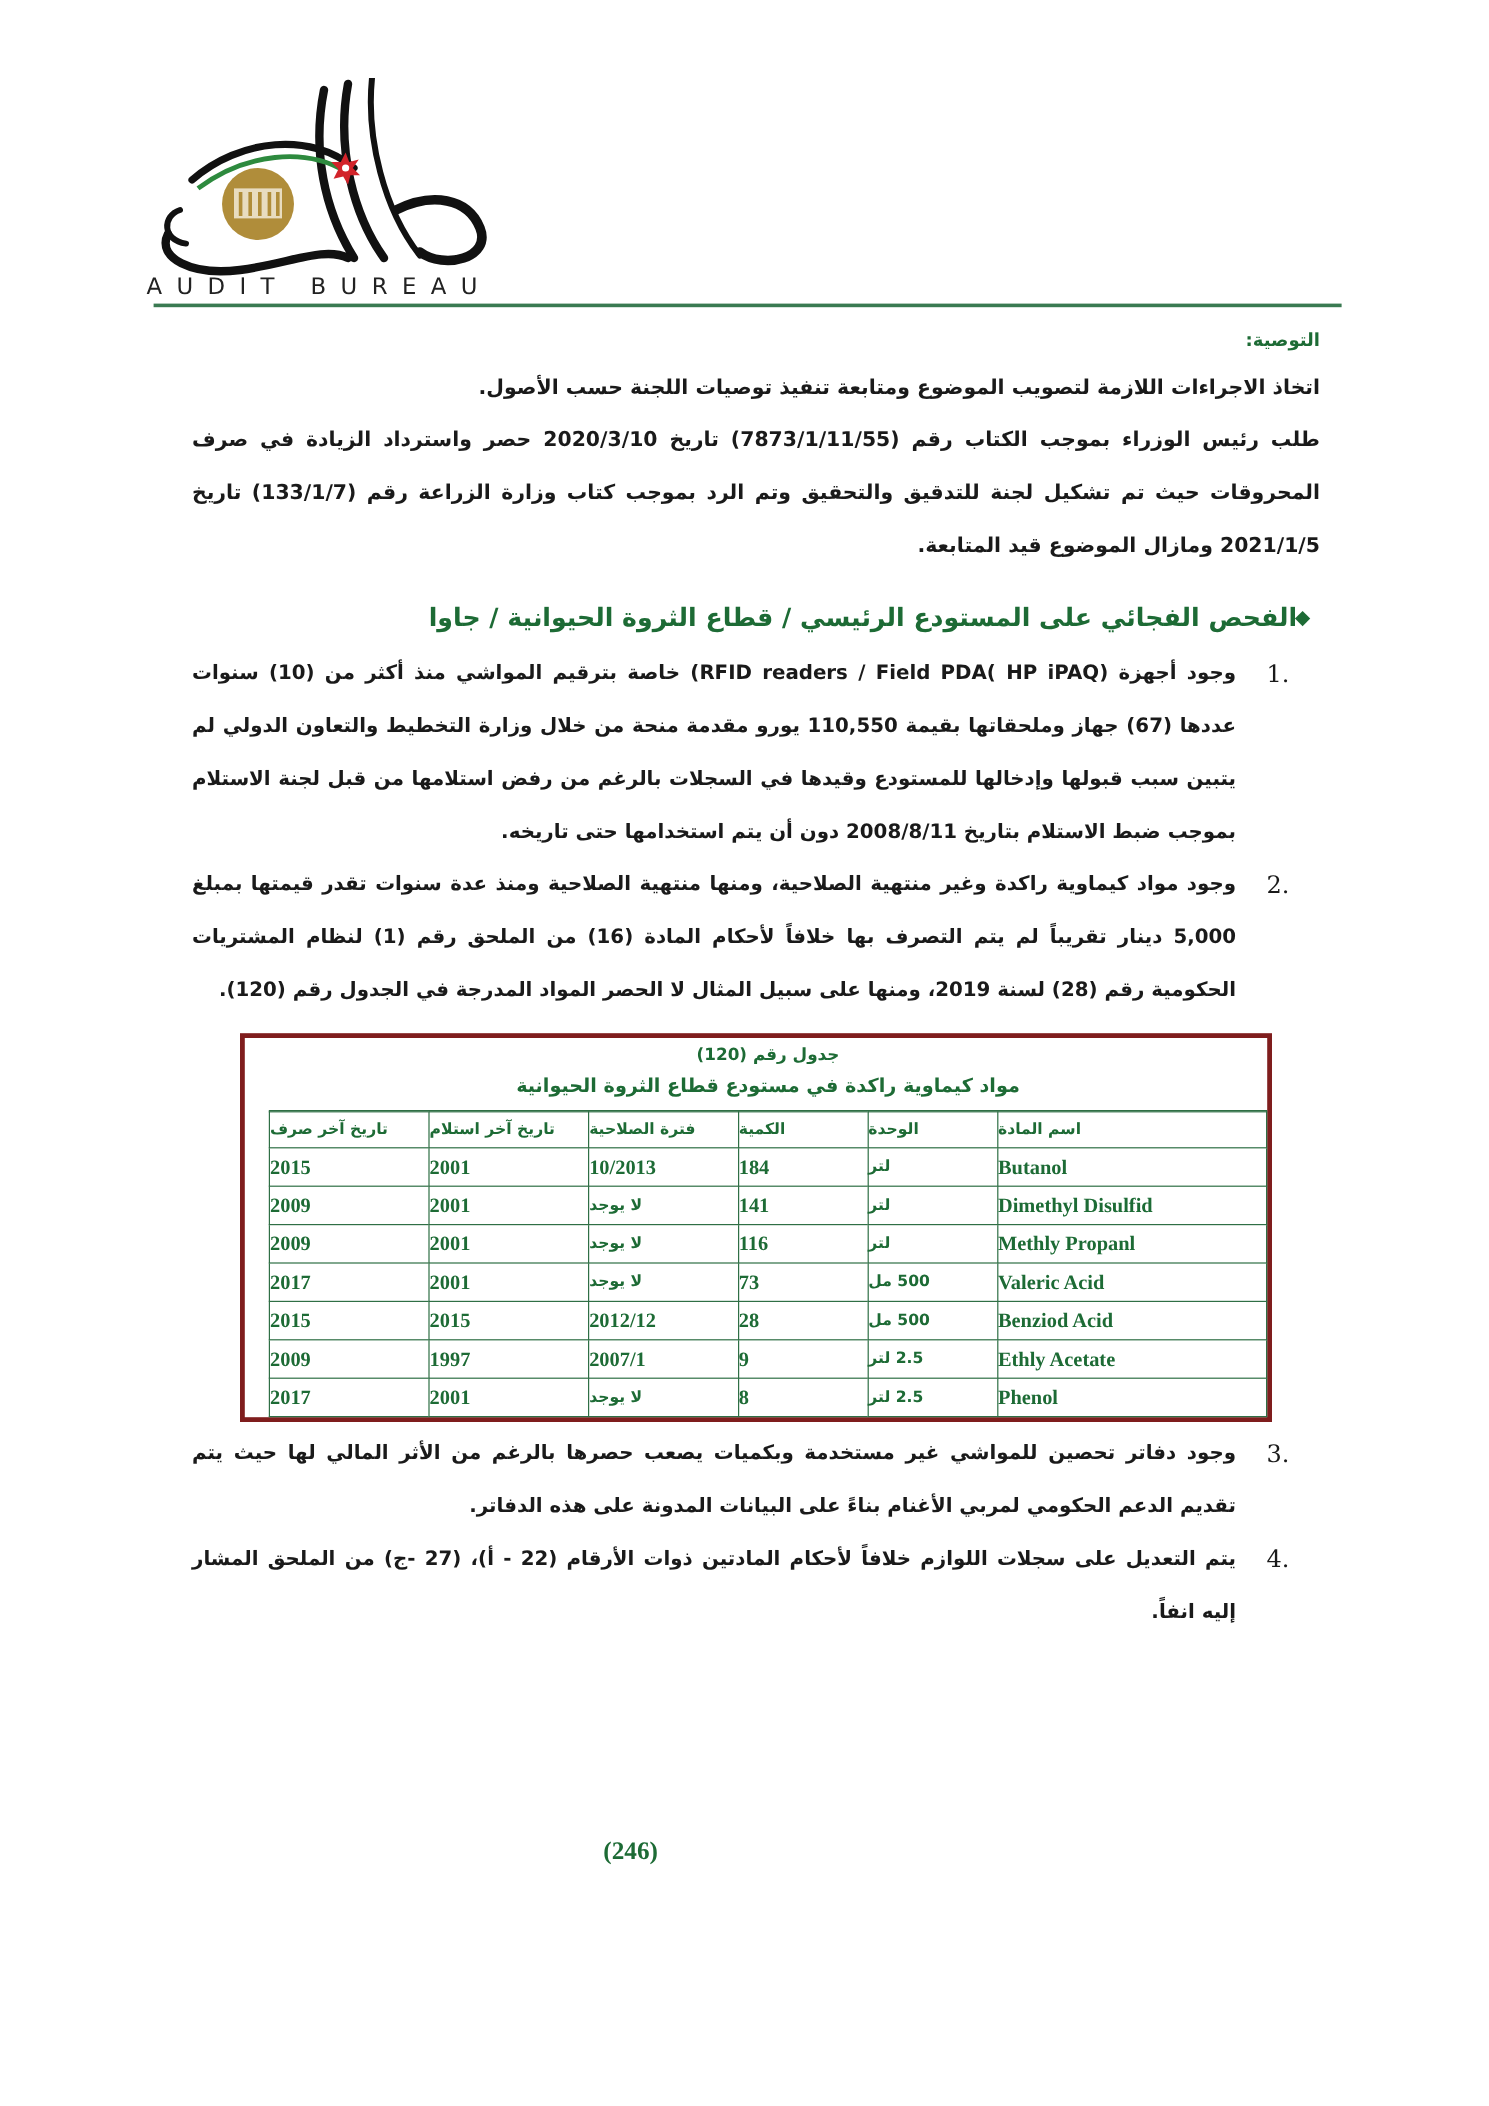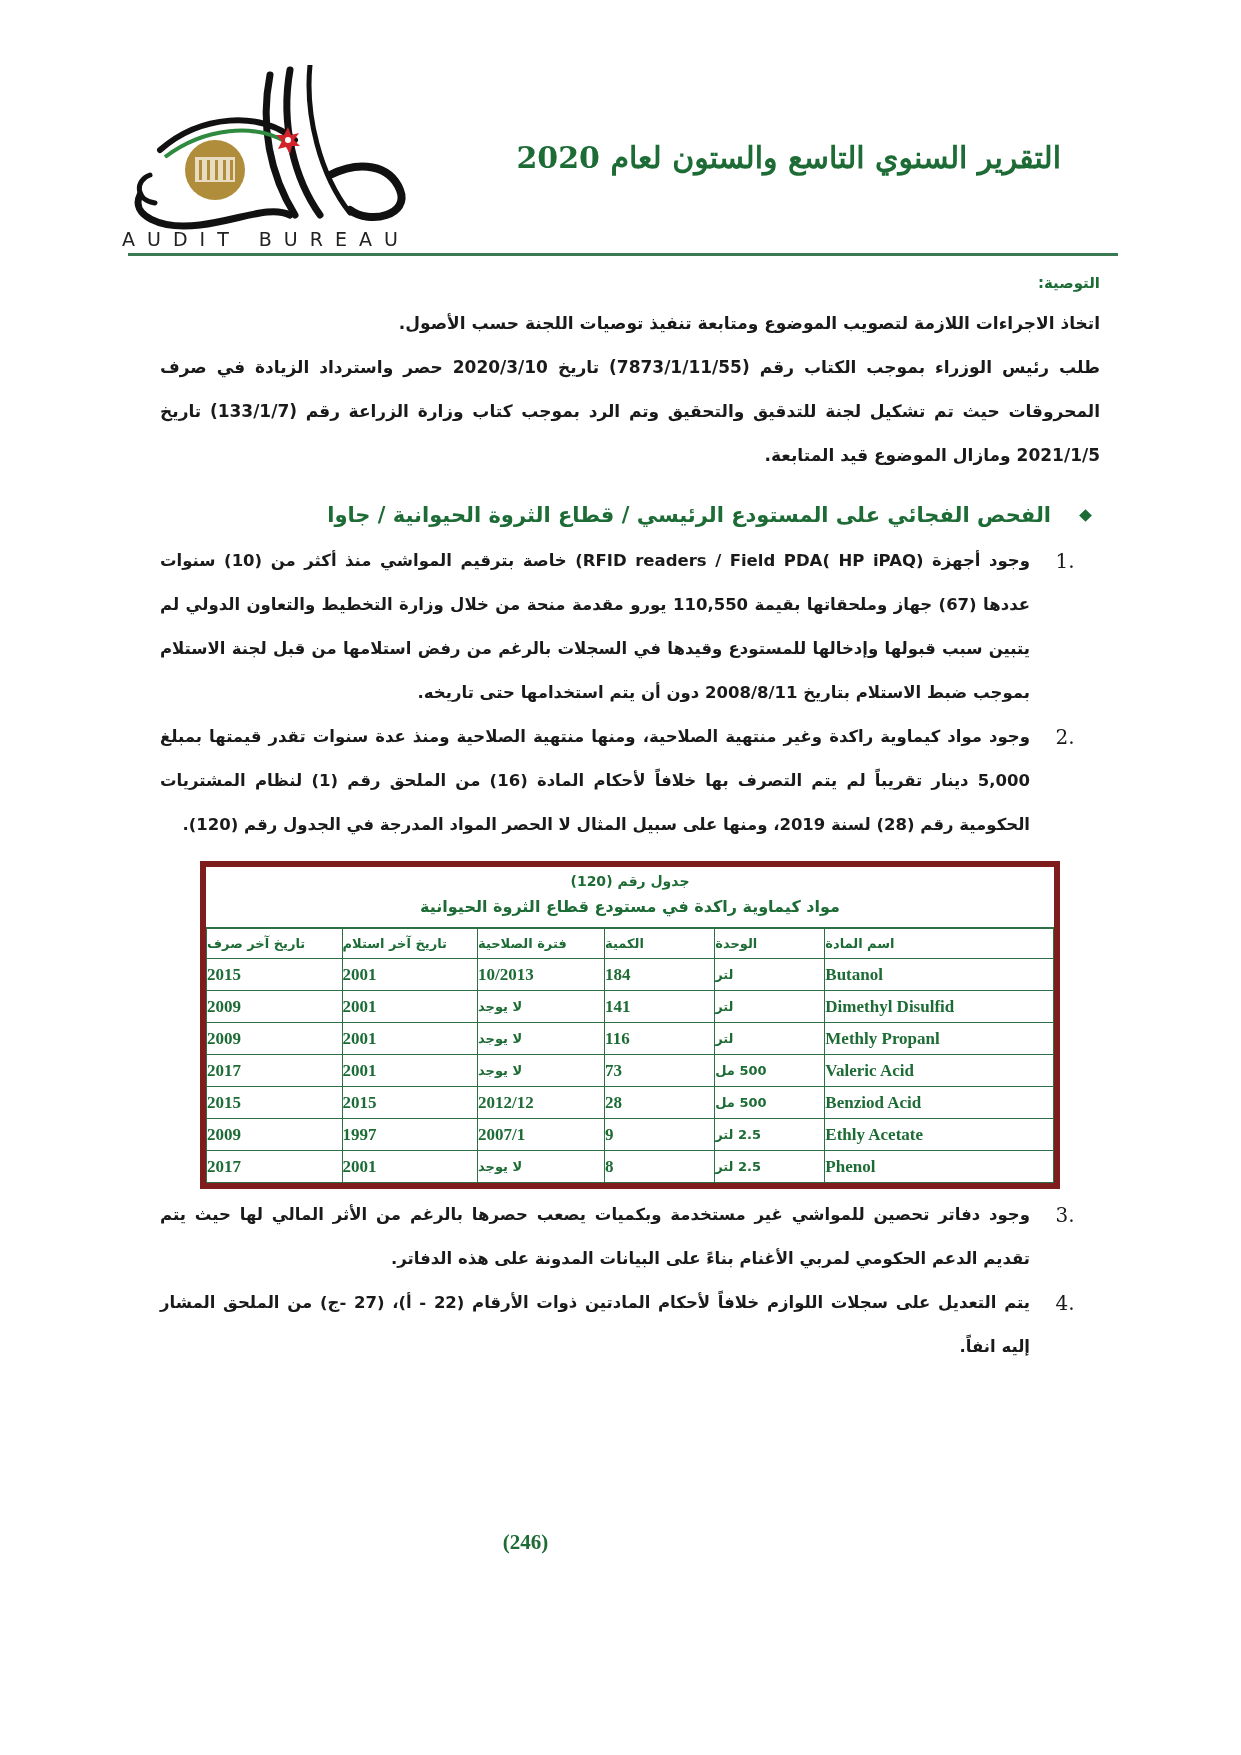--- a/index.html
+++ b/index.html
@@ -76,21 +76,20 @@
       font-weight: bold;
       font-size: 17px;
       line-height: 44px;
       margin: 0;
       text-align: justify;
       text-align-last: right;
     }
     .section-heading {
       display: flex;
       align-items: center;
-      gap: 30px;
       margin-top: 14px;
       margin-right: 10px;
       height: 48px;
     }
     .diamond {
       width: 9px;
       height: 9px;
       background: #1d6b35;
       transform: rotate(45deg);
       flex: none;
@@ -124,21 +123,22 @@
     .num-item .txt {
       flex: 1;
       font-weight: bold;
       font-size: 16.5px;
       line-height: 44px;
       text-align: justify;
       text-align-last: right;
     }
     .table-wrap {
       margin: 14px 40px 0 40px;
-      border: 6px solid #7f1d1d;
+      border: 4px solid #7f1d1d;
+      padding-left: 20px;
     }
     table.chem {
       width: 100%;
       border-collapse: collapse;
       direction: rtl;
     }
     table.chem th, table.chem td {
       border: 1px solid #2f6f45;
       text-align: left;
       color: #1d6b35;
@@ -212,21 +212,20 @@
       <rect x="87" y="95" width="3" height="20"></rect>
       <rect x="95" y="95" width="3" height="20"></rect>
       <rect x="103" y="95" width="3" height="20"></rect>
       <rect x="110" y="95" width="3" height="20"></rect>
     </g>
 
     <polygon points="168,62 171,70 179,68 174,75 180,81 172,81 170,89 166,82 158,84 162,76 156,70 164,70" fill="#d2232a"></polygon>
     <circle cx="168" cy="75" r="3" fill="#fff"></circle>
   </svg>
   <div class="logo-caption">AUDIT BUREAU</div>
-  <div class="report-title">التقرير السنوي التاسع والستون لعام 2020</div>
   <div class="header-rule"></div>
 </div>
 
 <div class="content">
   <p class="label-green" style="margin-top:0;line-height:36px;">التوصية:</p>
   <p class="para">اتخاذ الاجراءات اللازمة لتصويب الموضوع ومتابعة تنفيذ توصيات اللجنة حسب الأصول.</p>
   <p class="para">طلب رئيس الوزراء بموجب الكتاب رقم (7873/1/11/55) تاريخ 2020/3/10 حصر واسترداد الزيادة في صرف المحروقات حيث تم تشكيل لجنة للتدقيق والتحقيق وتم الرد بموجب كتاب وزارة الزراعة رقم (133/1/7) تاريخ 2021/1/5 ومازال الموضوع قيد المتابعة.</p>
 
   <div class="section-heading">
     <span class="diamond"></span>

